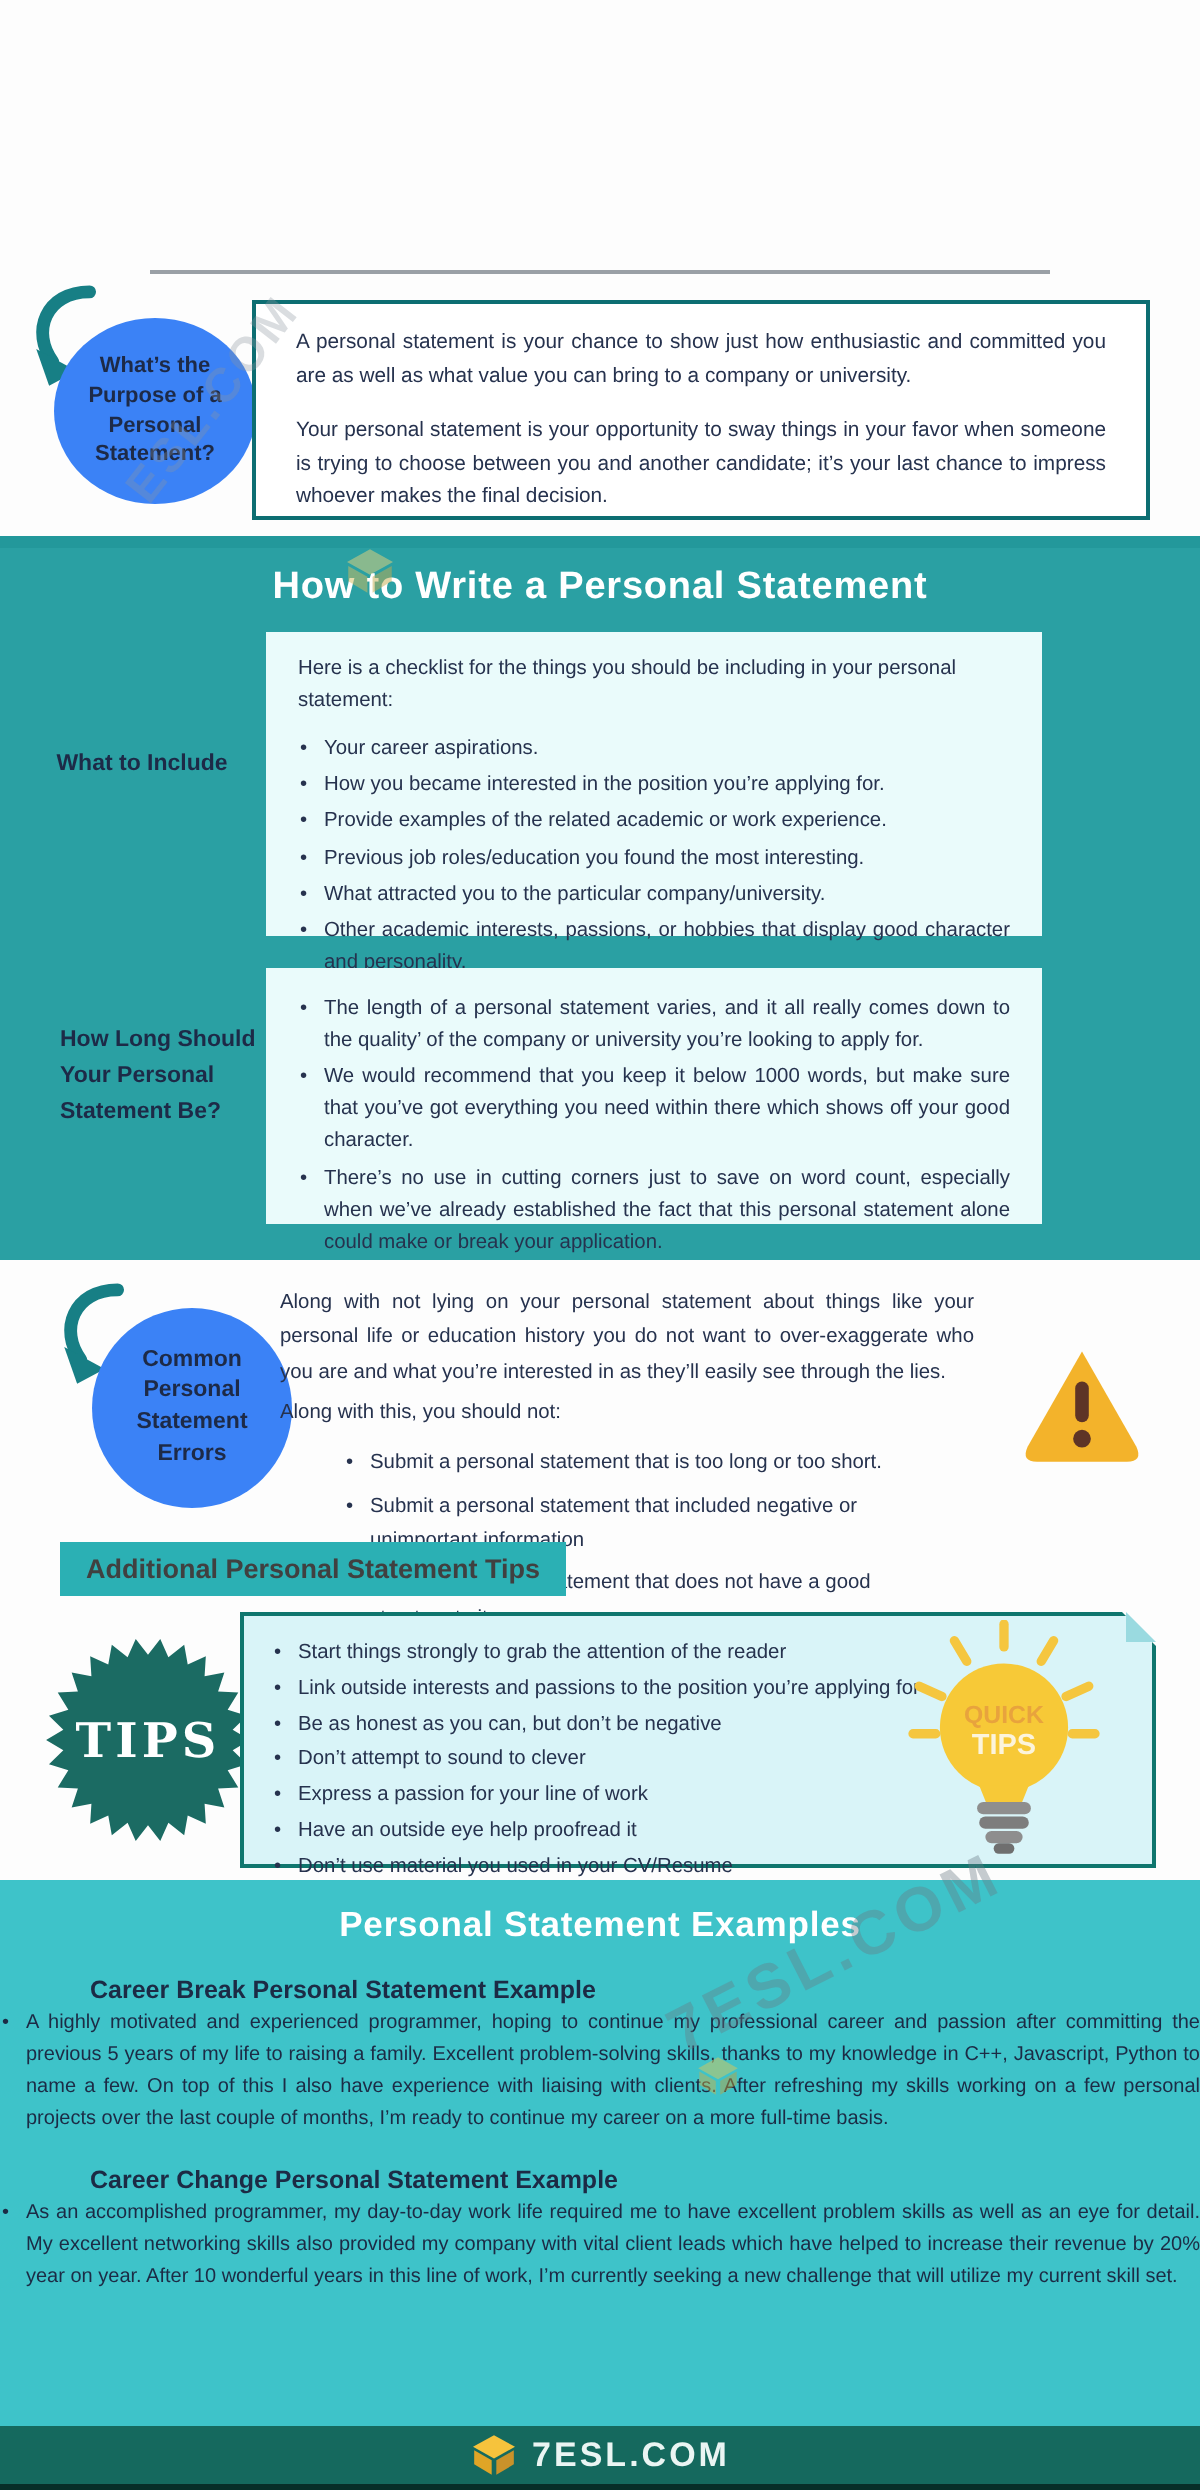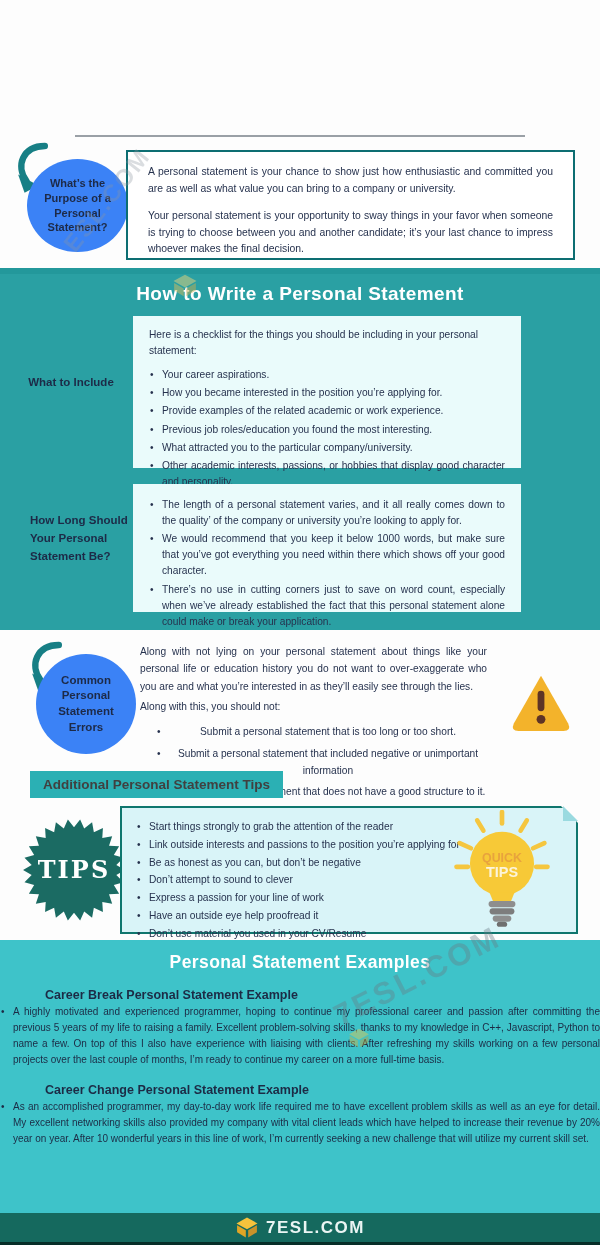--- a/index.html
+++ b/index.html
@@ -32,26 +32,26 @@
   .box-length{top:210px;height:128px;}
   .light-box p{margin:0;}
   ul.dots{list-style:none;margin:8px 0 0 0;padding:0;}
   ul.dots.tight{margin-top:0;}
   ul.dots li{position:relative;padding-left:13px;margin:2px 0;text-align:justify;}
   ul.dots li::before{content:"•";position:absolute;left:1px;top:0;}
 
   
   .white2{position:relative;height:310px;background:#fdfdfd;color:#26324E;}
   .white2 .arrow-svg{left:22px;top:8px;}
-  .errors-circle{left:36px;top:24px;width:100px;height:100px;font-size:11.5px;line-height:1.35;padding:4px;box-sizing:border-box;}
+  .errors-circle{left:46px;top:24px;width:100px;height:100px;font-size:11.5px;line-height:1.35;padding:4px;box-sizing:border-box;}
   .errors-text{position:absolute;left:140px;top:13px;width:347px;font-size:10.2px;line-height:1.7;}
   .errors-text .para{margin:0;text-align:justify;}
   .errors-text .sub{margin:3px 0 2px;}
   .errors-text ul.dots{margin-left:16px;}
-  .errors-text ul.dots li{margin:4px 0;text-align:center;}
+  .errors-text ul.dots li{margin:4px 16px;text-align:left;}
   .warning-svg{position:absolute;left:507px;top:40px;width:68px;height:66px;}
   .tips-chip{position:absolute;left:30px;top:141px;background:#2BB0B4;color:#404040;font-weight:bold;font-size:13.5px;padding:6px 13px;}
   .tips-badge{position:absolute;left:22px;top:188px;width:104px;height:104px;}
   .tips-box{position:absolute;left:120px;top:176px;width:458px;height:128px;box-sizing:border-box;background:#D9F4F8;border:2px solid #0f766e;padding:9px 14px;}
   .tips-box::before{content:"";position:absolute;top:-2px;right:-2px;border-top:17px solid #fdfdfd;border-left:17px solid transparent;}
   .tips-box::after{content:"";position:absolute;top:-2px;right:-2px;border-bottom:15px solid #9ADAE0;border-right:15px solid transparent;}
   .tips-box ul.dots{width:330px;font-size:10.2px;line-height:1.45;color:#26324E;}
   .tips-box ul.dots li{margin:3px 0;text-align:left;}
   .bulb-svg{position:absolute;right:22px;top:2px;width:104px;height:122px;}
 

